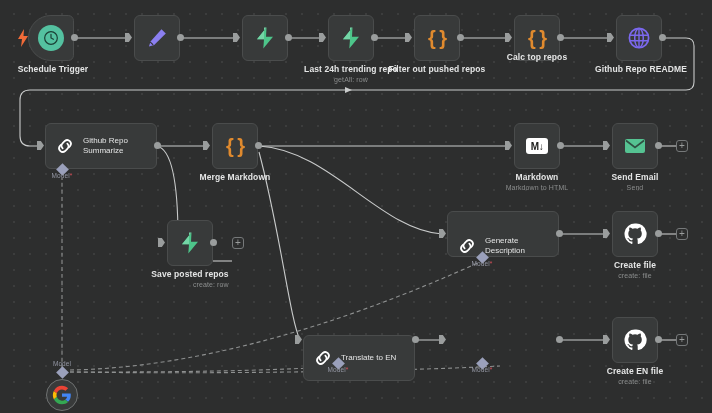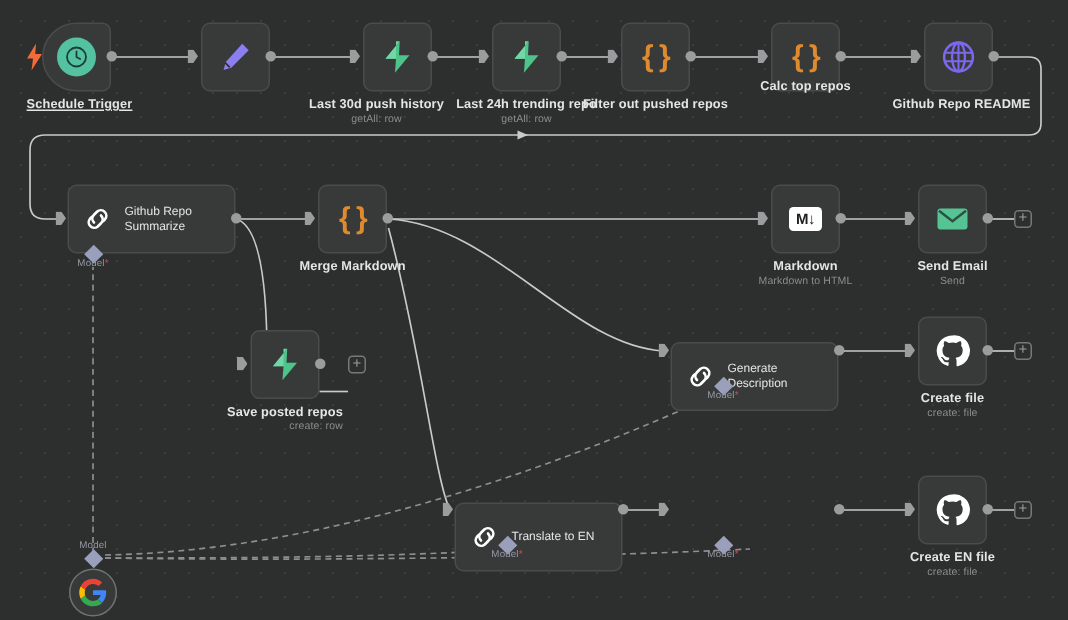--- a/index.html
+++ b/index.html
@@ -213,45 +213,41 @@
       <polygon points="6,0 0,10 4,10 3,18 10,7 5.5,7" fill="#f26b38"></polygon>
     </svg>
     <div class="clock-badge">
       <svg viewBox="0 0 24 24" width="16" height="16">
         <circle cx="12" cy="12" r="9.5" fill="none" stroke="#1b3f35" stroke-width="1.8"></circle>
         <path d="M12 6.5 V12 L15.6 14" fill="none" stroke="#1b3f35" stroke-width="1.8" stroke-linecap="round"></path>
       </svg>
     </div>
   </div>
   <div class="port-out" style="left:71px; top:34px;"></div>
-  <div class="cap" style="left:53px; top:64px;text-decoration:underline;">
+  <div class="cap" style="left:53px; top:64px;">
     <span>Schedule Trigger</span>
   </div>
 
   <div class="port-in" style="left:125px; top:33px;"></div>
   <div class="node square" style="left:134px; top:15px;">
     <svg class="ico" viewBox="0 0 24 24">
       <path d="M16.5 3.2 L20.8 7.5 L9.2 19.1 L4 20.6 L5.5 15.4 Z" fill="#8b7ff0"></path>
       <path d="M5.1 15.8 L8.2 18.9" stroke="#2d2e2e" stroke-width="1.1"></path>
     </svg>
   </div>
   <div class="port-out" style="left:177px; top:34px;"></div>
 
   <div class="port-in" style="left:233px; top:33px;"></div>
   <div class="node square" style="left:242px; top:15px;">
     <svg class="ico" viewBox="0 0 24 24">
       <polygon points="13.5,1.5 4,13.2 11,13.2 10.3,22.5 20,10.8 13,10.8" fill="#4dc58a"></polygon>
       <polygon points="13.5,1.5 4,13.2 11,13.2 11,1.5" fill="#74d6a6"></polygon>
     </svg>
   </div>
   <div class="port-out" style="left:285px; top:34px;"></div>
-  <div class="cap" style="left:251px; top:64px;">
-    <span>Last 30d push history</span>
-    <span class="sub">getAll: row</span>
-  </div>
 
   <div class="port-in" style="left:319px; top:33px;"></div>
   <div class="node square" style="left:328px; top:15px;">
     <svg class="ico" viewBox="0 0 24 24">
       <polygon points="13.5,1.5 4,13.2 11,13.2 10.3,22.5 20,10.8 13,10.8" fill="#4dc58a"></polygon>
       <polygon points="13.5,1.5 4,13.2 11,13.2 11,1.5" fill="#74d6a6"></polygon>
     </svg>
   </div>
   <div class="port-out" style="left:371px; top:34px;"></div>
   <div class="cap" style="left:351px; top:64px;">
@@ -346,21 +342,21 @@
     </svg>
   </div>
   <div class="port-out" style="left:210px; top:239px;"></div>
   <div class="plus-btn" style="left:232px; top:237px;">+</div>
   <div class="cap" style="left:190px; top:269px;text-align:right;">
     <span>Save posted repos</span>
     <span class="sub">create: row</span>
   </div>
 
   <div class="port-in" style="left:439px; top:229px;"></div>
-  <div class="node wide" style="left:447px; top:228px;">
+  <div class="node wide" style="left:447px; top:211px;align-items:flex-end;">
     <svg class="ico sm" viewBox="0 0 24 24">
       <path d="M9.2 14.8 a4.4 4.4 0 0 1 0 -6.2 l2.6 -2.6 a4.4 4.4 0 0 1 6.2 6.2 l-1.4 1.4" fill="none" stroke="#ffffff" stroke-width="2.1" stroke-linecap="round"></path>
       <path d="M14.8 9.2 a4.4 4.4 0 0 1 0 6.2 l-2.6 2.6 a4.4 4.4 0 0 1 -6.2 -6.2 l1.4 -1.4" fill="none" stroke="#ffffff" stroke-width="2.1" stroke-linecap="round"></path>
     </svg>
     <span class="nlabel"><span>Generate</span>
 <span>Description</span></span>
   </div>
   <div class="port-out" style="left:556px; top:230px;"></div>
   <div class="model-port" style="left:478px; top:253px;"></div>
   <div class="model-label" style="left:482px; top:260px;">

